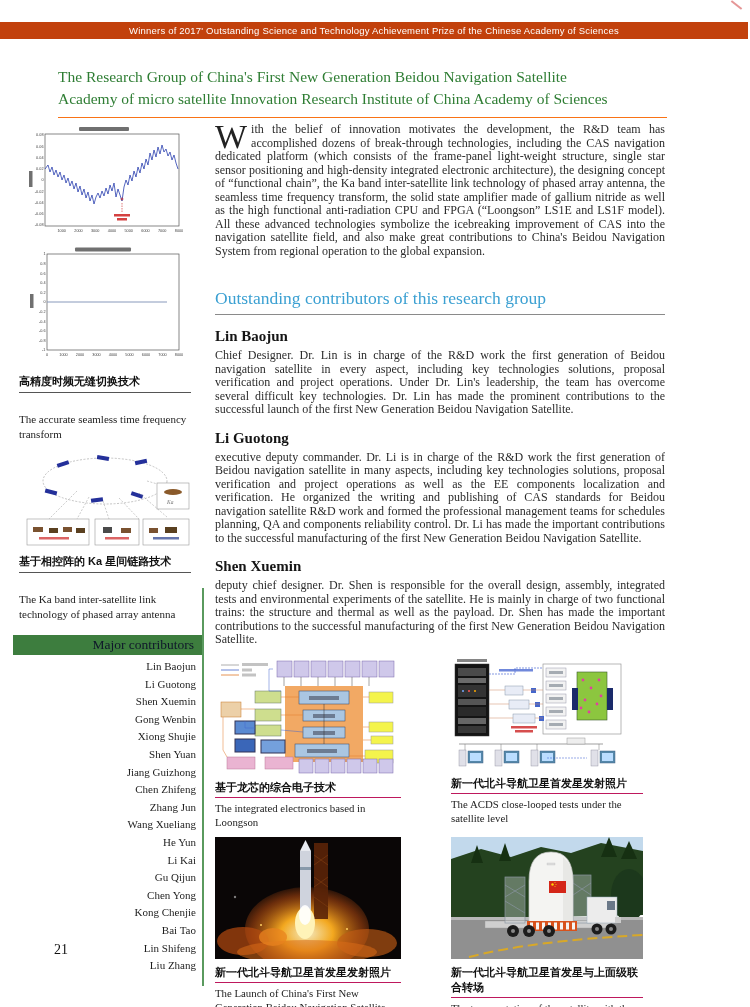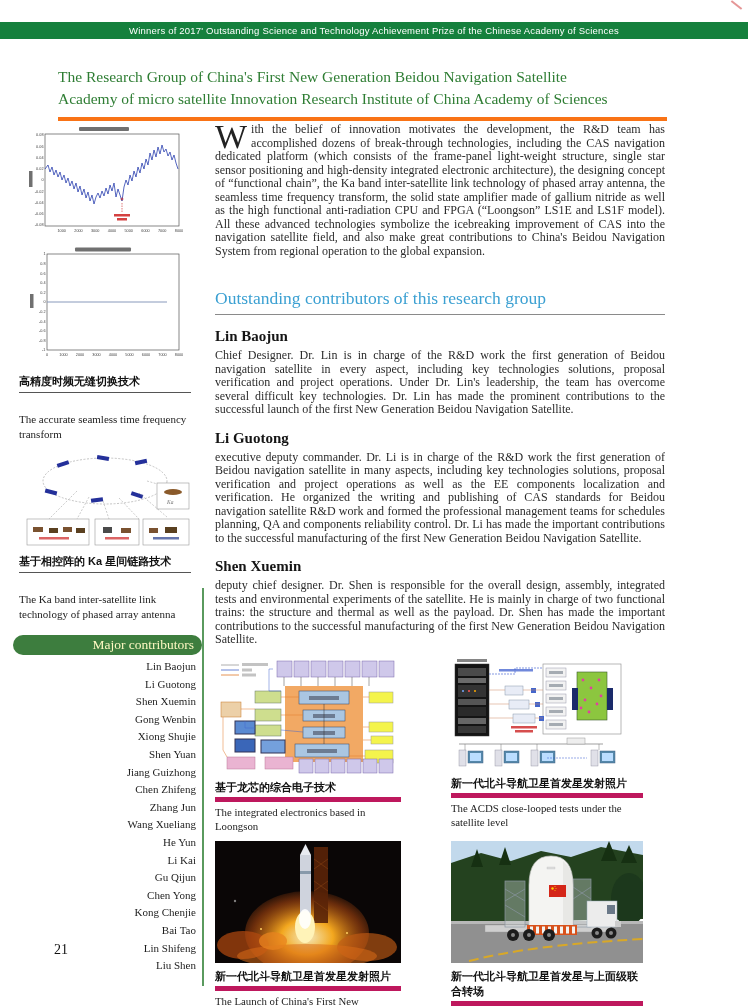--- a/index.html
+++ b/index.html
@@ -1,55 +1,55 @@
 <!DOCTYPE html>
 <html><head>
 <meta charset="utf-8">
 <style>
   html,body{margin:0;padding:0;}
   body{width:750px;height:1007px;position:relative;background:#ffffff;overflow:hidden;
        font-family:"Liberation Serif",serif;color:#2b2b2b;}
   
-  .banner{position:absolute;left:0;top:22px;width:748px;height:17px;background:#15803d;
+  .banner{position:absolute;left:0;top:22px;width:748px;height:17px;background:#c2410c;
           color:#fff;font-family:"Liberation Sans",sans-serif;font-size:9.5px;line-height:17px;
           text-align:center;letter-spacing:.2px;}
   .corner-mark{position:absolute;top:4px;right:7px;width:13px;height:2px;background:#d04040;
                transform:rotate(38deg);opacity:.55;}
   
-  .title-block{position:absolute;left:58px;top:66px;width:609px;border-bottom:4px solid #f97316;
+  .title-block{position:absolute;left:58px;top:66px;width:609px;border-bottom:1px solid #f97316;
                padding-bottom:7px;color:#2e7d33;font-size:15.5px;line-height:22px;}
   
   .sidebar{position:absolute;left:13px;top:125px;width:189px;}
   .chartpanel{margin-left:4px;background:#fff;}
   .sb-cap{margin:6px 0 0 6px;width:172px;}
   .capzh{font-family:"Liberation Sans",sans-serif;font-weight:bold;font-size:11px;color:#111;
          border-bottom:1px solid #555;padding-bottom:3px;}
   .capen{font-size:11px;line-height:15px;color:#222;margin-top:19px;}
   .netfig{margin:9px 0 0 6px;}
-  .majorbar{margin-top:13px;width:189px;height:20px;background:#3d7d3e;color:#fef9c3;
-            font-size:13.5px;line-height:20px;text-align:right;padding-right:8px;box-sizing:border-box;border-radius:10px;}
+  .majorbar{margin-top:13px;width:189px;height:20px;background:#3d7d3e;color:#0f172a;
+            font-size:13.5px;line-height:20px;text-align:right;padding-right:8px;box-sizing:border-box;}
   .names{margin-top:3px;width:183px;text-align:right;font-size:11px;line-height:17.6px;color:#1d1d1d;}
   .vline{position:absolute;left:202px;top:588px;width:2px;height:398px;background:#5a9a5e;}
   .pagenum{position:absolute;left:54px;top:942px;font-size:14px;color:#111;}
   
   .content{position:absolute;left:215px;top:123px;width:450px;}
   .intro{margin:0;font-size:12px;line-height:13.5px;text-align:justify;}
   .dropcap{float:left;font-size:34px;line-height:26px;padding:1px 4px 0 0;color:#222;}
   .blue-h{margin:30px 0 0 0;font-weight:normal;font-size:17.5px;color:#3ba0d2;}
   .rule{border-top:1px solid #8a8a8a;margin-top:5px;}
   .cname{margin:13px 0 4px 0;font-size:15px;font-weight:600;color:#151515;}
   .bio{margin:0;font-size:12px;line-height:13.5px;text-align:justify;}
   .figrow{display:flex;justify-content:space-between;width:428px;align-items:flex-start;}
   .row1{margin-top:11px;}
   .row2{margin-top:7px;}
   figure{margin:0;}
   .w186{width:186px;}
   .w192{width:192px;}
   .figcap-zh{font-family:"Liberation Sans",sans-serif;font-weight:bold;font-size:11px;color:#111;
-             border-bottom:5px solid #be185d;padding-bottom:2px;margin-top:6px;}
+             border-bottom:1px solid #be185d;padding-bottom:2px;margin-top:6px;}
   .figcap-en{font-size:10.8px;line-height:14.5px;color:#222;margin-top:3px;}
   svg{display:block;}
   .tk{font-family:"Liberation Sans",sans-serif;font-size:3.8px;fill:#444;}
 </style>
 </head>
 <body>
 
 <div class="banner">Winners of 2017' Outstanding Science and Technology Achievement Prize of the Chinese Academy of Sciences</div>
 <div class="corner-mark"></div>
 
@@ -178,21 +178,21 @@
     <div class="mname">Chen Zhifeng</div>
     <div class="mname">Zhang Jun</div>
     <div class="mname">Wang Xueliang</div>
     <div class="mname">He Yun</div>
     <div class="mname">Li Kai</div>
     <div class="mname">Gu Qijun</div>
     <div class="mname">Chen Yong</div>
     <div class="mname">Kong Chenjie</div>
     <div class="mname">Bai Tao</div>
     <div class="mname">Lin Shifeng</div>
-    <div class="mname">Liu Shen</div>
+    <div class="mname">Liu Zhang</div>
   </div>
 </div>
 
 <div class="vline"></div>
 <div class="pagenum">21</div>
 
 <div class="content">
   <p class="intro"><span class="dropcap">W</span><span>ith the belief of innovation motivates the development, the R&amp;D team has accomplished dozens of break-through technologies, including the CAS navigation dedicated platform (which consists of the frame-panel light-weight structure, single star sensor positioning and high-density integrated electronic architecture), the designing concept of “functional chain”, the Ka band inter-satellite link technology of phased array antenna, the seamless time frequency transform, the solid state amplifier made of gallium nitride as well as the high functional anti-radiation CPU and FPGA (“Loongson” LS1E and LS1F model). All these advanced technologies symbolize the icebreaking improvement of CAS into the navigation satellite field, and also make great contributions to China's Beidou Navigation System from regional operation to the global expansion.</span></p>
 
   <h2 class="blue-h">Outstanding contributors of this research group</h2>

